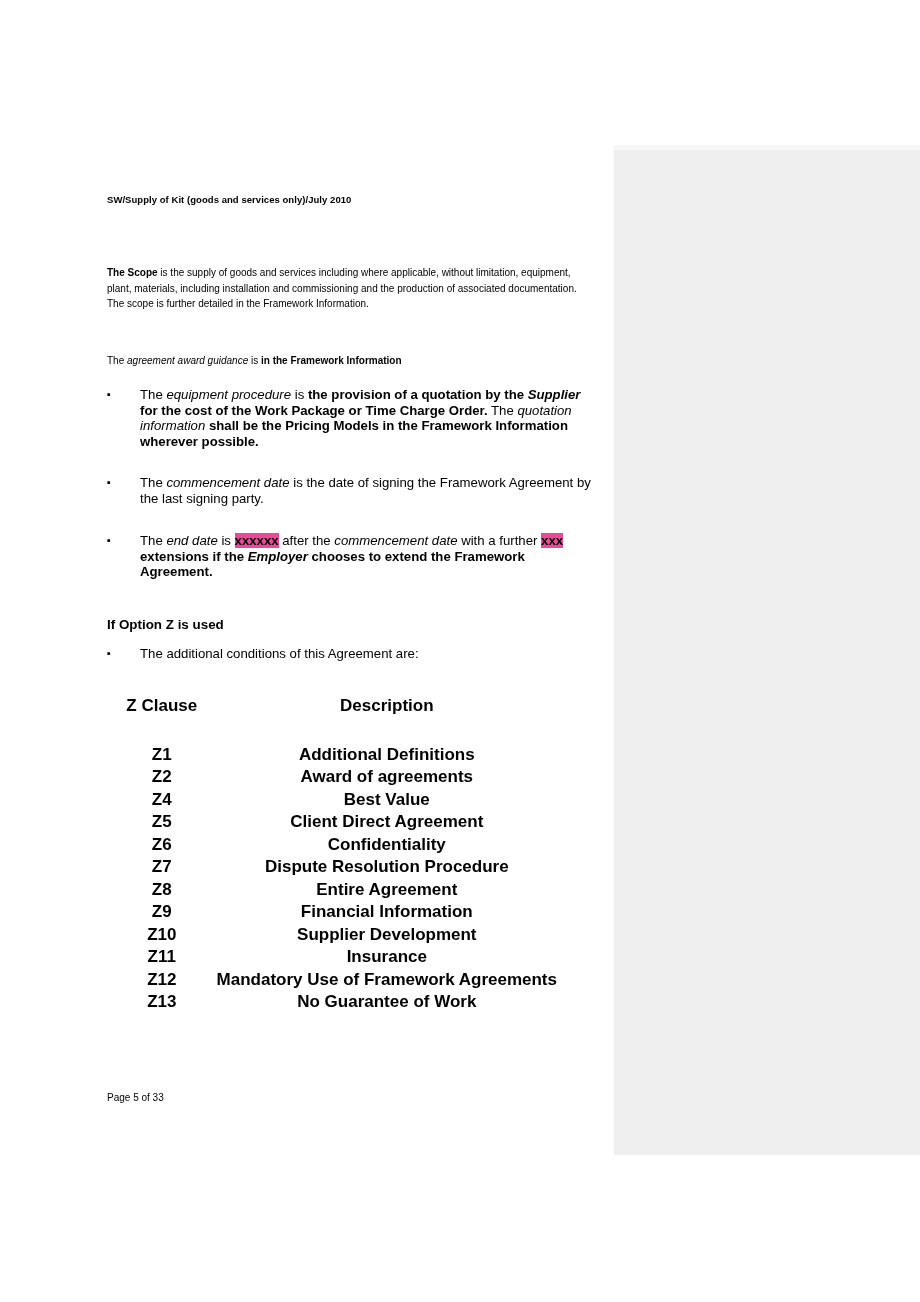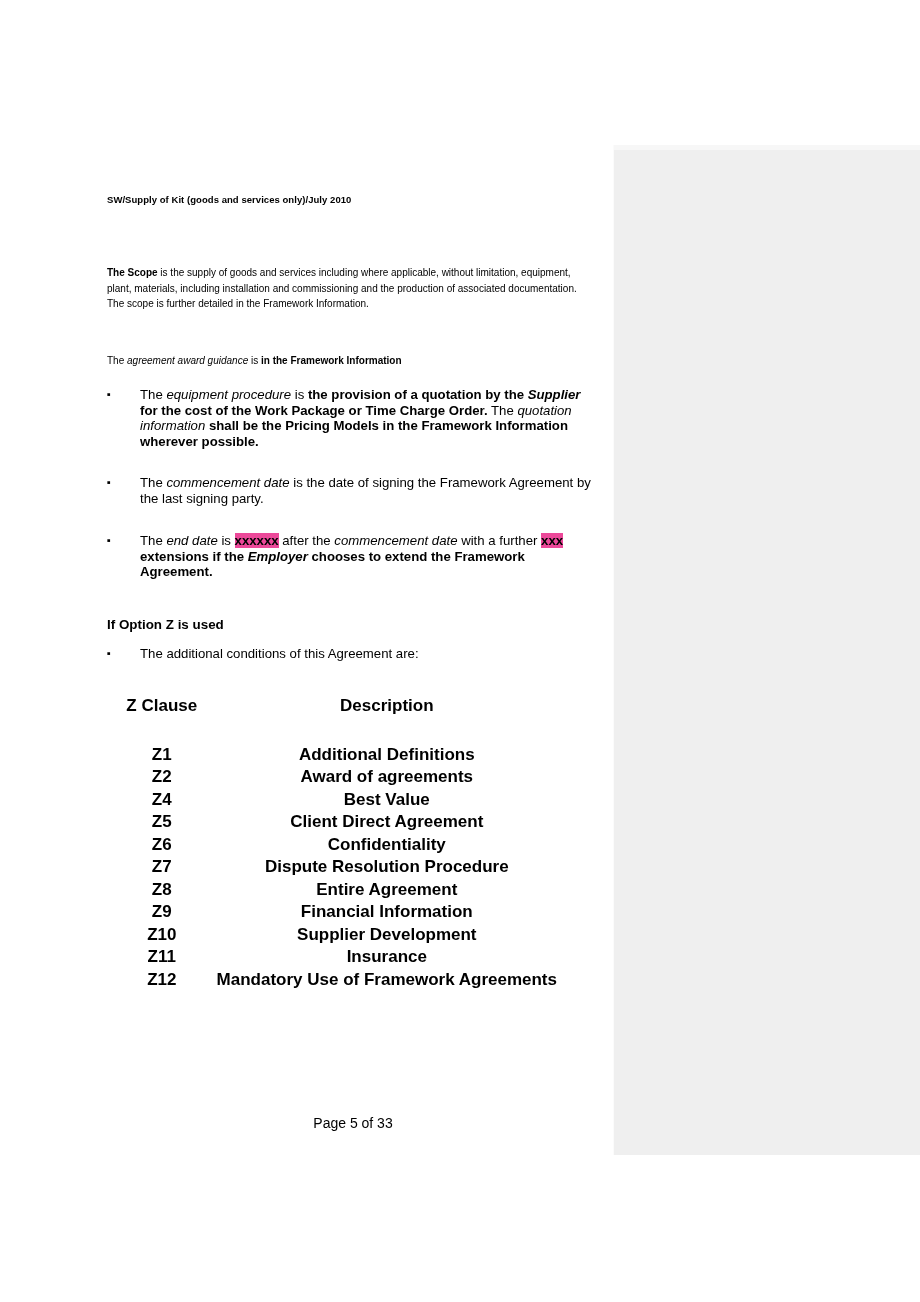--- a/index.html
+++ b/index.html
@@ -144,24 +144,24 @@
   }
   #z-table th.col-clause,
   #z-table td.col-clause { width: 172px; }
   #z-table thead th { line-height: 22.5px; }
   #z-table thead tr.spacer-row th { height: 26px; line-height: 26px; }
 
   
   #page-footer {
     position: absolute;
     left: 0;
-    top: 1116px;
+    top: 1091px;
     width: 492px;
-    text-align: center;
-    font-size: 14px;
+    text-align: left;
+    font-size: 10px;
     line-height: 14px;
   }
 </style>
 </head>
 <body>
 
 <div id="next-page-panel">
   <div class="panel-top-strip"></div>
 </div>
 
@@ -245,19 +245,23 @@
             <td class="col-desc">Supplier Development</td>
           </tr>
           <tr>
             <td class="col-clause">Z11</td>
             <td class="col-desc">Insurance</td>
           </tr>
           <tr>
             <td class="col-clause">Z12</td>
             <td class="col-desc">Mandatory Use of Framework Agreements</td>
           </tr>
+          <tr>
+            <td class="col-clause">Z13</td>
+            <td class="col-desc">No Guarantee of Work</td>
+          </tr>
         </tbody>
     </table>
 
     <div id="page-footer">Page 5 of 33</div>
 
   </div>
 </div>
 
 </body></html>

